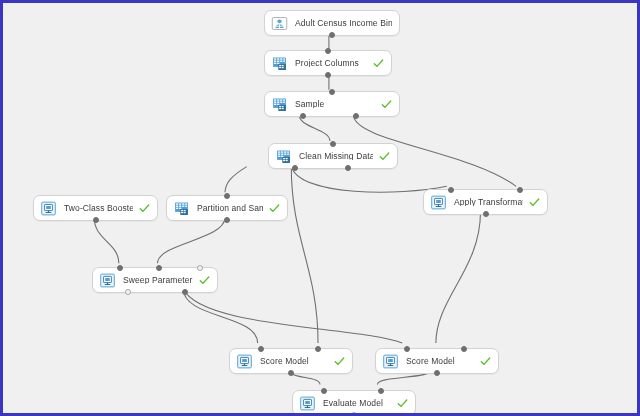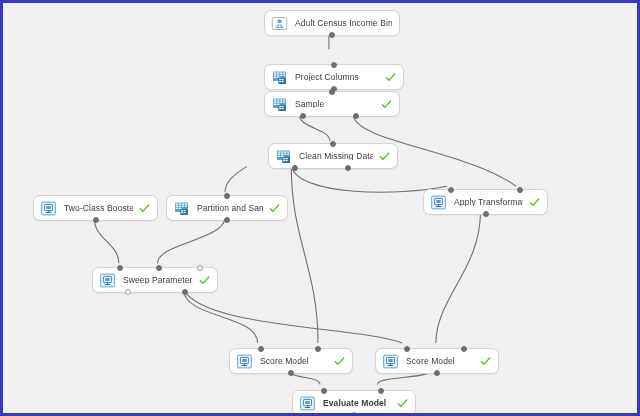--- a/index.html
+++ b/index.html
@@ -117,21 +117,21 @@
           <svg class="node-icon" viewBox="0 0 20 20">
             <rect x="1.5" y="3" width="17" height="14" rx="1.5" fill="#ffffff" stroke="#9aa3ad" stroke-width="1"></rect>
             <path d="M10 5.2c1.5 0 2.6 1 2.6 2.2S11.5 9.6 10 9.6 7.4 8.6 7.4 7.4 8.5 5.2 10 5.2z" fill="#5aa8c8"></path>
             <path d="M5.2 15.2c0-2.4 2.1-4.3 4.8-4.3s4.8 1.9 4.8 4.3z" fill="#5aa8c8"></path>
             <rect x="4.2" y="12.6" width="11.6" height="1.1" fill="#ffffff"></rect>
             <rect x="9.4" y="10.9" width="1.2" height="4.3" fill="#ffffff"></rect>
           </svg>
           <span class="node-label">Adult Census Income Binary C...</span>
           <span class="port out filled" style="left: calc(50% - 3px);"></span>
         </div>
-        <div class="node" style="left: 261px; top: 61px; width: 140px;">
+        <div class="node" style="left: 261px; top: 47px; width: 128px;">
           <svg class="node-icon" viewBox="0 0 20 20">
             <rect x="2.5" y="3" width="15" height="11" fill="#4d9fd6"></rect>
             <g fill="#ffffff">
               <rect x="3.6" y="4" width="2.6" height="1.6"></rect>
               <rect x="7.2" y="4" width="2.6" height="1.6"></rect>
               <rect x="10.8" y="4" width="2.6" height="1.6"></rect>
               <rect x="14.4" y="4" width="2" height="1.6"></rect>
               <rect x="3.6" y="6.5" width="2.6" height="1.6"></rect>
               <rect x="7.2" y="6.5" width="2.6" height="1.6"></rect>
               <rect x="10.8" y="6.5" width="2.6" height="1.6"></rect>
@@ -319,21 +319,21 @@
             <rect x="6.6" y="14.2" width="6.8" height="1.2" rx="0.5" fill="#2f6f9e"></rect>
           </svg>
           <span class="node-label">Score Model</span>
           <svg class="node-status" viewBox="0 0 14 14">
             <path d="M1.6 7.3 L5 10.6 L12.4 2.6" fill="none" stroke="#5bbd2a" stroke-width="1.7" stroke-linecap="round" stroke-linejoin="round"></path>
           </svg>
           <span class="port in filled" style="left: calc(25% - 3px);"></span>
           <span class="port in filled" style="left: calc(72% - 3px);"></span>
           <span class="port out filled" style="left: calc(50% - 3px);"></span>
         </div>
-        <div class="node" style="left: 289px; top: 387px; width: 124px; font-weight: bold;">
+        <div class="node" style="left: 289px; top: 387px; width: 124px;">
           <svg class="node-icon" viewBox="0 0 20 20">
             <rect x="2" y="2.5" width="16" height="15" rx="1.2" fill="#e8f4fb" stroke="#4d9fd6" stroke-width="1.1"></rect>
             <rect x="5.4" y="5.2" width="9.2" height="7.2" rx="0.6" fill="#ffffff" stroke="#2f6f9e" stroke-width="1"></rect>
             <rect x="7.3" y="7" width="5.4" height="3.6" fill="#4d9fd6"></rect>
             <rect x="9.3" y="12.4" width="1.4" height="2" fill="#2f6f9e"></rect>
             <rect x="6.6" y="14.2" width="6.8" height="1.2" rx="0.5" fill="#2f6f9e"></rect>
           </svg>
           <span class="node-label">Evaluate Model</span>
           <svg class="node-status" viewBox="0 0 14 14">
             <path d="M1.6 7.3 L5 10.6 L12.4 2.6" fill="none" stroke="#5bbd2a" stroke-width="1.7" stroke-linecap="round" stroke-linejoin="round"></path>

